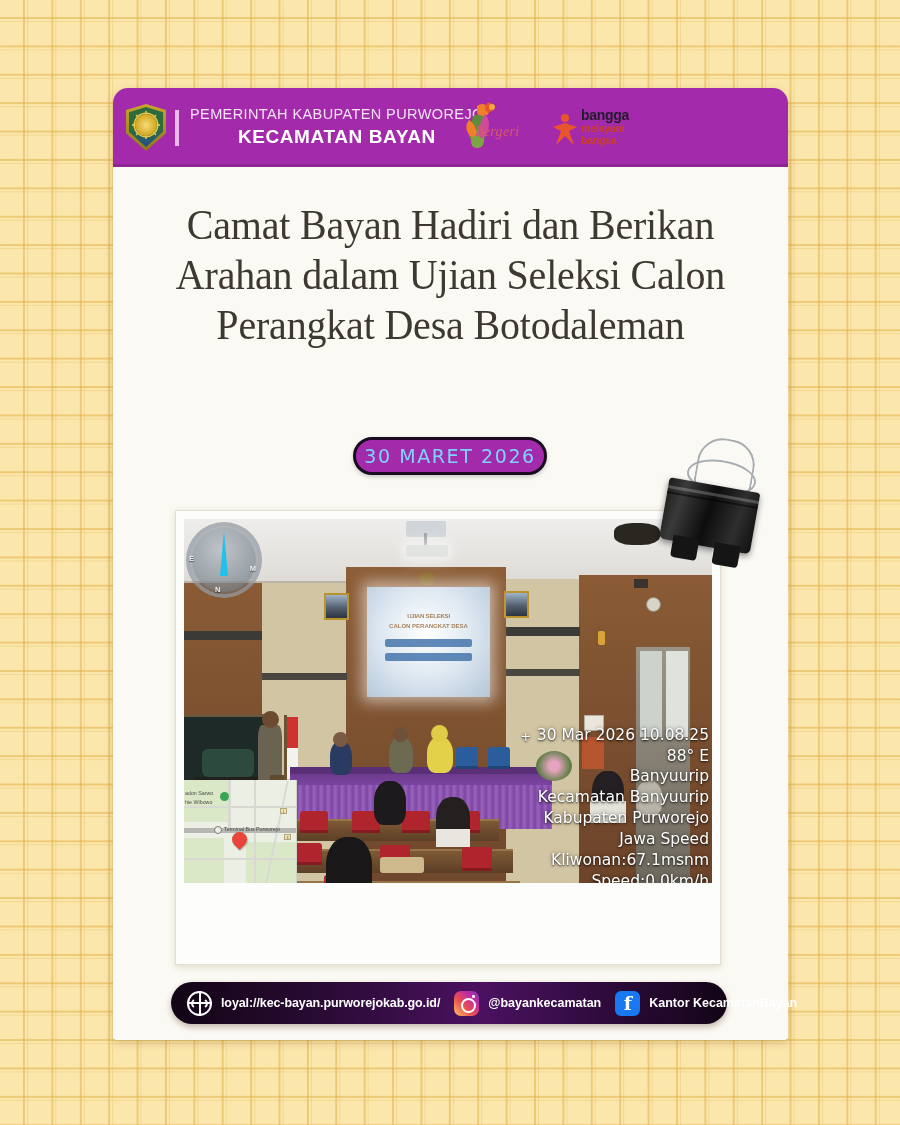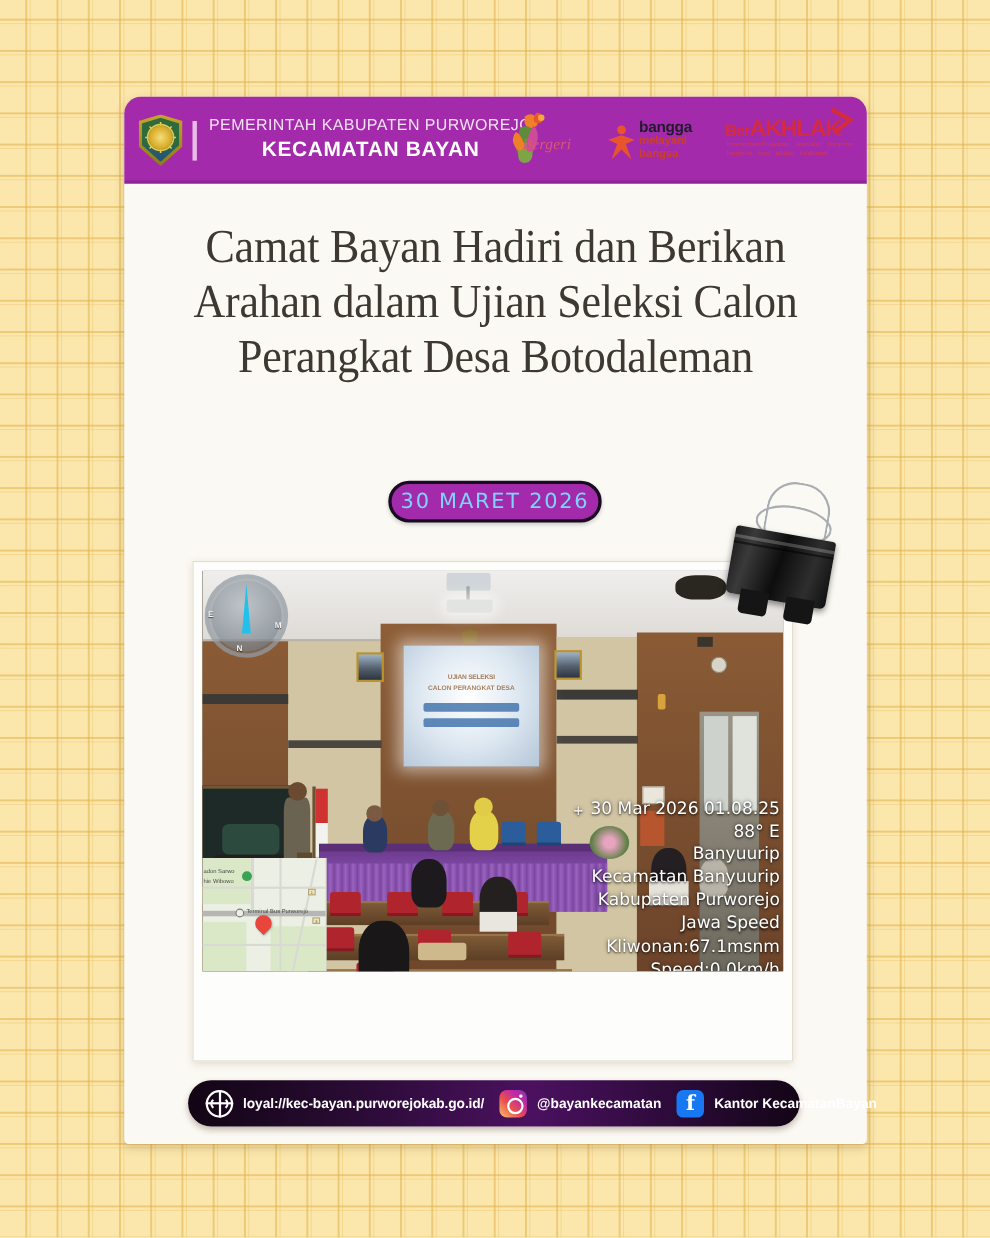--- a/index.html
+++ b/index.html
@@ -705,30 +705,20 @@
 
     <div class="logo-bangga">
       <svg class="bangga-star" viewBox="0 0 30 34">
         <circle cx="15" cy="5" r="4" fill="#e8542c"></circle>
         <path d="M15 10 L27 14 L19 18 L24 32 L15 23 L6 32 L11 18 L3 14 Z" fill="#e8542c"></path>
       </svg>
       <div class="bangga-t1">bangga</div>
       <div class="bangga-t2">melayani<br>bangsa</div>
     </div>
 
-    <div class="logo-akhlak">
-      <div class="akhlak-main"><span class="lower">Ber</span>AKHLAK</div>
-      <svg class="akhlak-swoosh" viewBox="0 0 22 26">
-        <path d="M2 2 L18 11 L4 22" stroke="#d52b3e" stroke-width="4" fill="none" stroke-linecap="round"></path>
-      </svg>
-      <div class="akhlak-sub">
-        berorientasi&nbsp;Pelayanan&nbsp;&nbsp;&nbsp;akuntabel&nbsp;&nbsp;&nbsp;kompeten<br>
-        harmonis&nbsp;&nbsp;&nbsp;loyal&nbsp;&nbsp;&nbsp;adaptif&nbsp;&nbsp;&nbsp;kolaboratif
-      </div>
-    </div>
   </div>
 
   <div id="title">
     <div>Camat Bayan Hadiri dan Berikan</div>
     <div>Arahan dalam Ujian Seleksi Calon</div>
     <div>Perangkat Desa Botodaleman</div>
   </div>
 
   <div id="date-pill">
     <span>30 MARET 2026</span>
@@ -853,21 +843,21 @@
         <div class="mm-shield" style="left:100px;top:54px;">3</div>
         <div class="mm-shield" style="left:96px;top:28px;">1</div>
         <div class="mm-label" style="left:1px;top:10px;">adon Sarwo</div>
         <div class="mm-label" style="left:1px;top:19px;">hie Wibowo</div>
         <div class="mm-label" style="left:40px;top:46px;">Terminal Bus Purworejo</div>
         <div class="mm-pin"></div>
       </div>
 
       <div id="gps-stamp">
         <div class="crosshair">+</div>
-        <div>30 Mar 2026 01.08.25</div>
+        <div>30 Mar 2026 10.08.25</div>
         <div>88° E</div>
         <div>Banyuurip</div>
         <div>Kecamatan Banyuurip</div>
         <div>Kabupaten Purworejo</div>
         <div>Jawa Speed</div>
         <div>Kliwonan:67.1msnm</div>
         <div>Speed:0.0km/h</div>
       </div>
     </div>
   </div>

